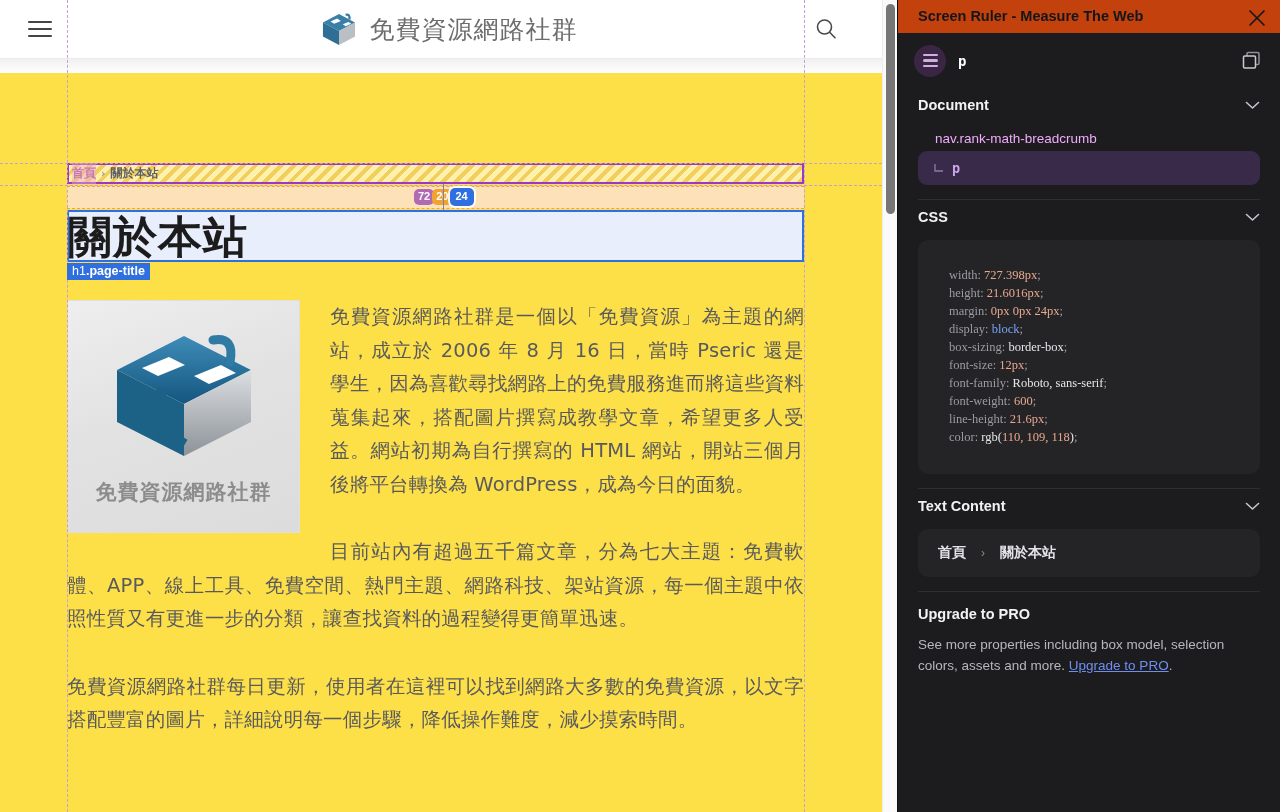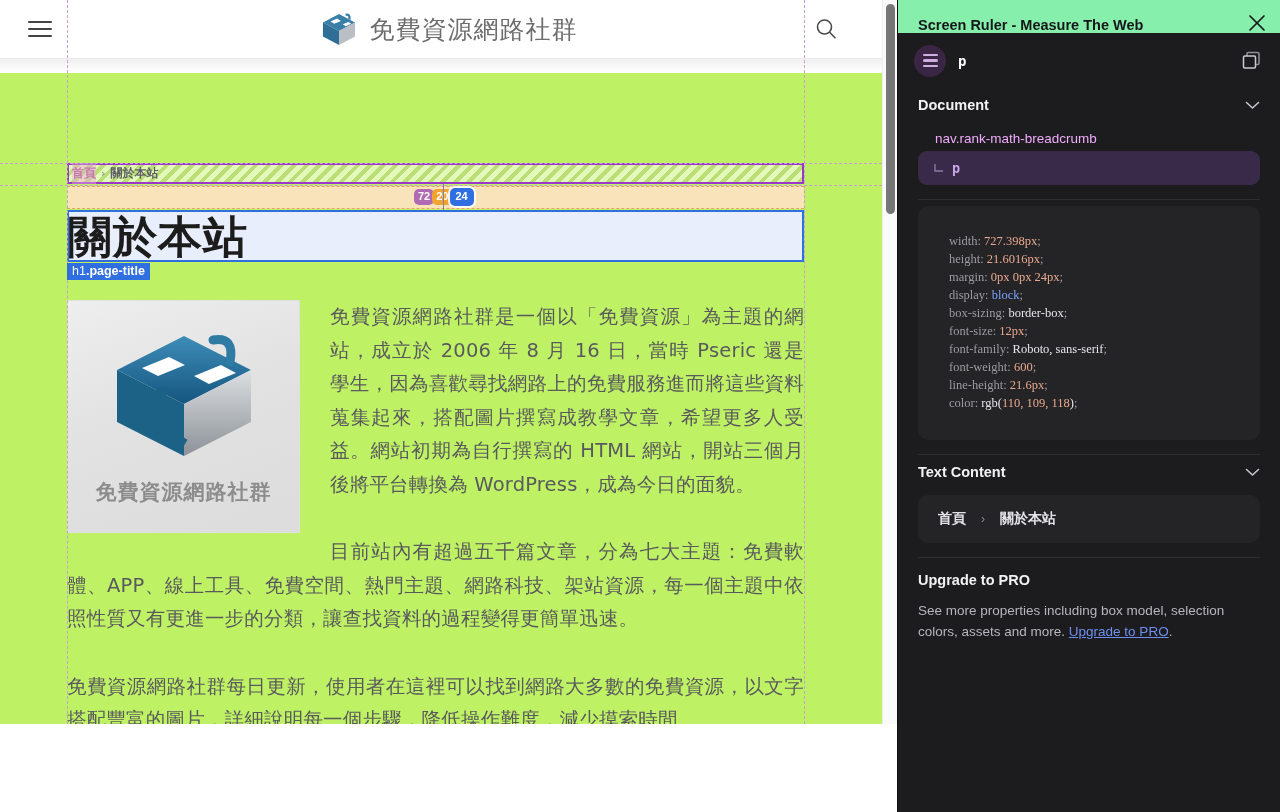--- a/index.html
+++ b/index.html
@@ -8,22 +8,22 @@
     width: 1280px; height: 812px;
     overflow: hidden;
     font-family: "Liberation Sans", sans-serif;
     background: #ffffff;
   }
   #root { position: relative; width: 1280px; height: 812px; display: flex; }
 
   
   #webpage {
     position: relative;
-    width: 897px; height: 724px;
-    background: #bef264;
+    width: 897px; height: 812px;
+    background: #fde047;
     overflow: hidden;
     text-decoration: underline;
   }
 
   
   .site-header {
     position: relative;
     height: 59px;
     border-bottom: 1px solid #ececec;
     display: flex; align-items: center;
@@ -180,22 +180,22 @@
   }
 
   
   #panel {
     width: 383px; height: 812px;
     background: #1c1c1e;
     display: flex; flex-direction: column;
     border-left: 1px solid #0e0e0e;
   }
   .panel-titlebar {
-    height: 33px; background: #86efac;
-    display: flex; align-items: flex-end; justify-content: space-between;
+    height: 33px; background: #c2410c;
+    display: flex; align-items: flex-start; justify-content: space-between;
     padding: 8px 13px 0 20px;
     flex: none;
   }
   .panel-title {
     font-size: 14.5px; font-weight: 700; color: #15161a;
     font-family: "Liberation Sans", sans-serif;
   }
   .panel-close { width: 20px; height: 20px; cursor: pointer; }
 
   .panel-body { flex: 1; overflow: hidden; background: #1c1c1e; }
@@ -409,20 +409,26 @@
         <div class="dom-selected">
           <svg class="corner" viewBox="0 0 10 9">
             <path d="M1 0 L1 7 L9 7" fill="none" stroke="#8f7aa5" stroke-width="1.3"></path>
           </svg>
           <span class="nm">p</span>
         </div>
       </div>
 
       <div class="divider"></div>
 
+      <div class="section-head">
+        <h3>CSS</h3>
+        <svg class="chev" viewBox="0 0 15 9">
+          <polyline points="1.5,1.5 7.5,7 13.5,1.5" fill="none" stroke="#c6c6cc" stroke-width="1.6" stroke-linecap="round" stroke-linejoin="round"></polyline>
+        </svg>
+      </div>
       <div class="css-box">
         <pre id="css-pre"><span class="k">width</span><span class="pn">:</span> <span class="v">727.398px</span><span class="pn">;</span>
 <span class="k">height</span><span class="pn">:</span> <span class="v">21.6016px</span><span class="pn">;</span>
 <span class="k">margin</span><span class="pn">:</span> <span class="v">0px 0px 24px</span><span class="pn">;</span>
 <span class="k">display</span><span class="pn">:</span> <span class="vb">block</span><span class="pn">;</span>
 <span class="k">box-sizing</span><span class="pn">:</span> <span class="vw">border-box</span><span class="pn">;</span>
 <span class="k">font-size</span><span class="pn">:</span> <span class="v">12px</span><span class="pn">;</span>
 <span class="k">font-family</span><span class="pn">:</span> <span class="vw">Roboto, sans-serif</span><span class="pn">;</span>
 <span class="k">font-weight</span><span class="pn">:</span> <span class="v">600</span><span class="pn">;</span>
 <span class="k">line-height</span><span class="pn">:</span> <span class="v">21.6px</span><span class="pn">;</span>

